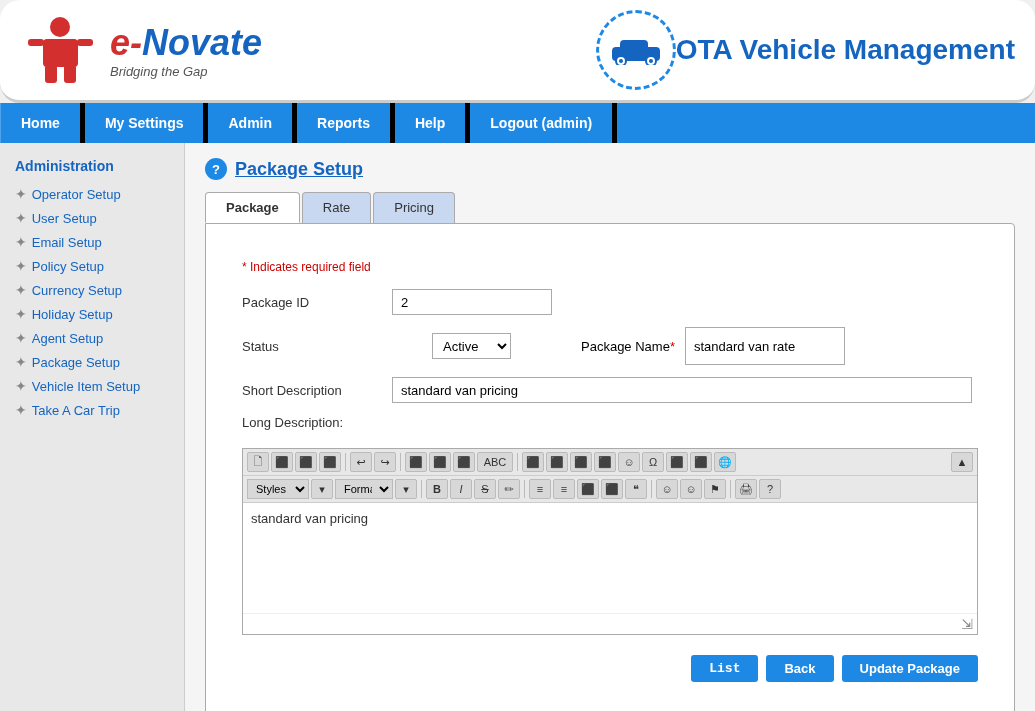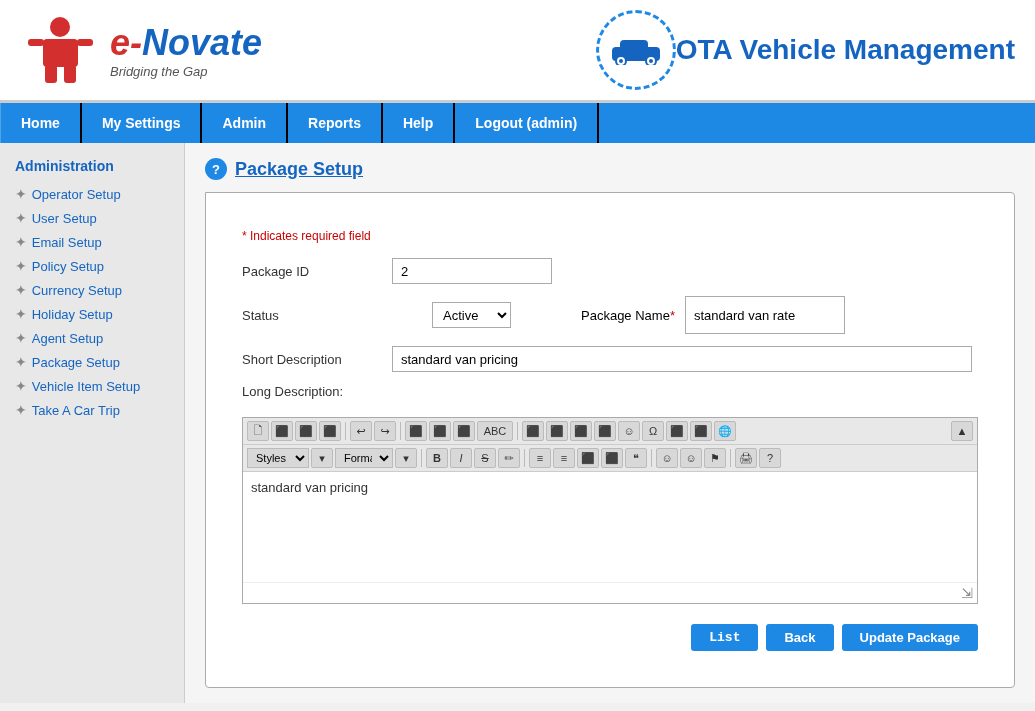--- a/index.html
+++ b/index.html
@@ -1,30 +1,30 @@
 <!DOCTYPE html>
 <html><head>
   <meta charset="utf-8">
   <style>
     * { box-sizing: border-box; margin: 0; padding: 0; }
     body { font-family: Arial, sans-serif; font-size: 13px; background: #f0f0f0; }
 
     
-    .header { background: #fff; padding: 10px 20px; display: flex; align-items: center; justify-content: space-between; border-bottom: 3px solid #ccc; }
+    .header { background: #fff; padding: 10px 20px; display: flex; align-items: center; justify-content: space-between; border-bottom: 3px solid #ccc; border-radius: 20px; }
     .logo-left { display: flex; align-items: center; gap: 10px; }
     .logo-text { display: flex; flex-direction: column; }
     .logo-enovate { font-size: 36px; font-weight: bold; color: #d32f2f; font-style: italic; }
     .logo-enovate span { color: #1565c0; }
     .logo-tagline { font-size: 13px; color: #555; font-style: italic; }
     .logo-right { display: flex; align-items: center; }
     .logo-right-text { font-size: 28px; font-weight: bold; color: #1565c0; line-height: 1.2; }
 
     
     .nav { background: #1e88e5; display: flex; align-items: center; padding: 0; }
-    .nav a { color: #fff; text-decoration: none; padding: 12px 20px; display: inline-block; font-size: 14px; font-weight: bold; border-right: 2px solid #000000; }
+    .nav a { color: #fff; text-decoration: none; padding: 12px 20px; display: inline-block; font-size: 14px; font-weight: bold; border-right: 5px solid #000000; }
     .nav a:first-child { border-left: 1px solid #4fa3e8; }
 
     
     .layout { display: flex; min-height: 560px; }
 
     
     .sidebar { width: 185px; background: #e8e8e8; padding: 10px 0; border-right: 1px solid #ccc; flex-shrink: 0; }
     .sidebar-title { font-weight: bold; color: #1565c0; padding: 5px 15px 8px; font-size: 14px; }
     .sidebar-item { display: flex; align-items: center; gap: 5px; padding: 4px 15px; color: #333; cursor: pointer; font-size: 13px; }
     .sidebar-item .dot { color: #888; font-size: 14px; }
@@ -178,20 +178,25 @@
     </div>
   </div>
 
   <div class="main">
 
     <div class="page-title-row">
       <div class="help-icon">?</div>
       <div class="page-title">Package Setup</div>
     </div>
 
+    <div class="tabs">
+      <div class="tab active">Package</div>
+      <div class="tab">Rate</div>
+      <div class="tab">Pricing</div>
+    </div>
 
     <div class="form-panel">
       <div class="required-note">* Indicates required field</div>
 
       <div class="form-row">
         <span class="form-label">Package ID</span>
         <input class="form-input form-input-wide" type="text" value="2" style="">
       </div>
 
       <div class="form-row">

